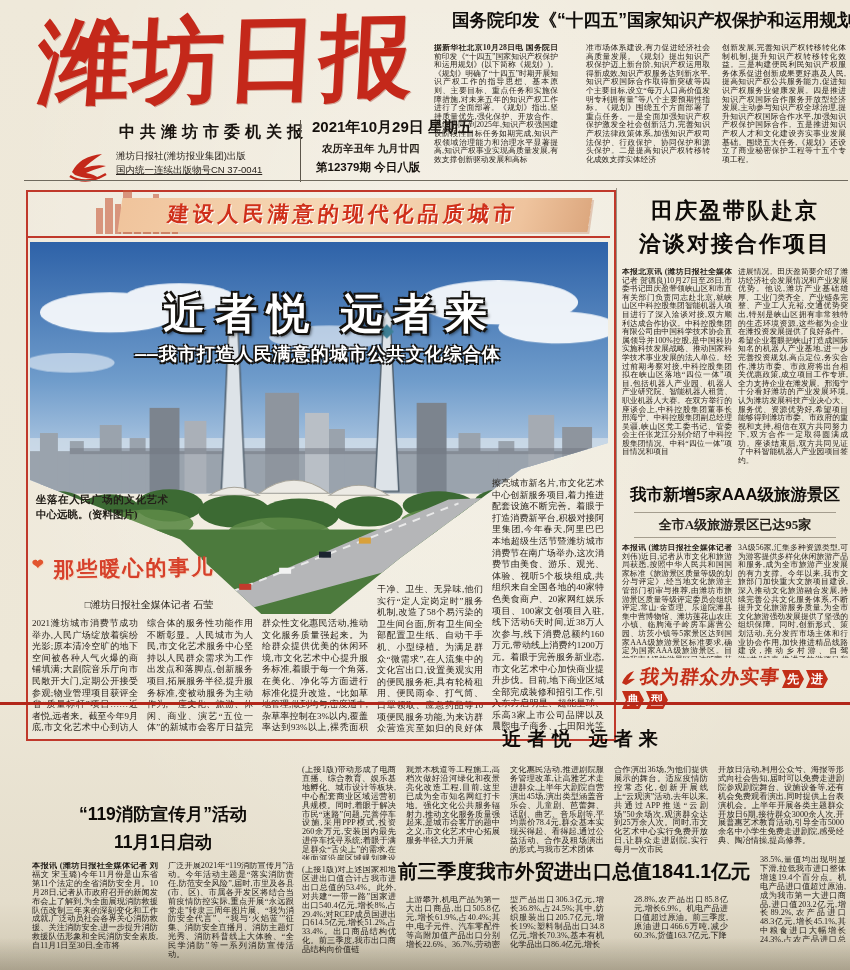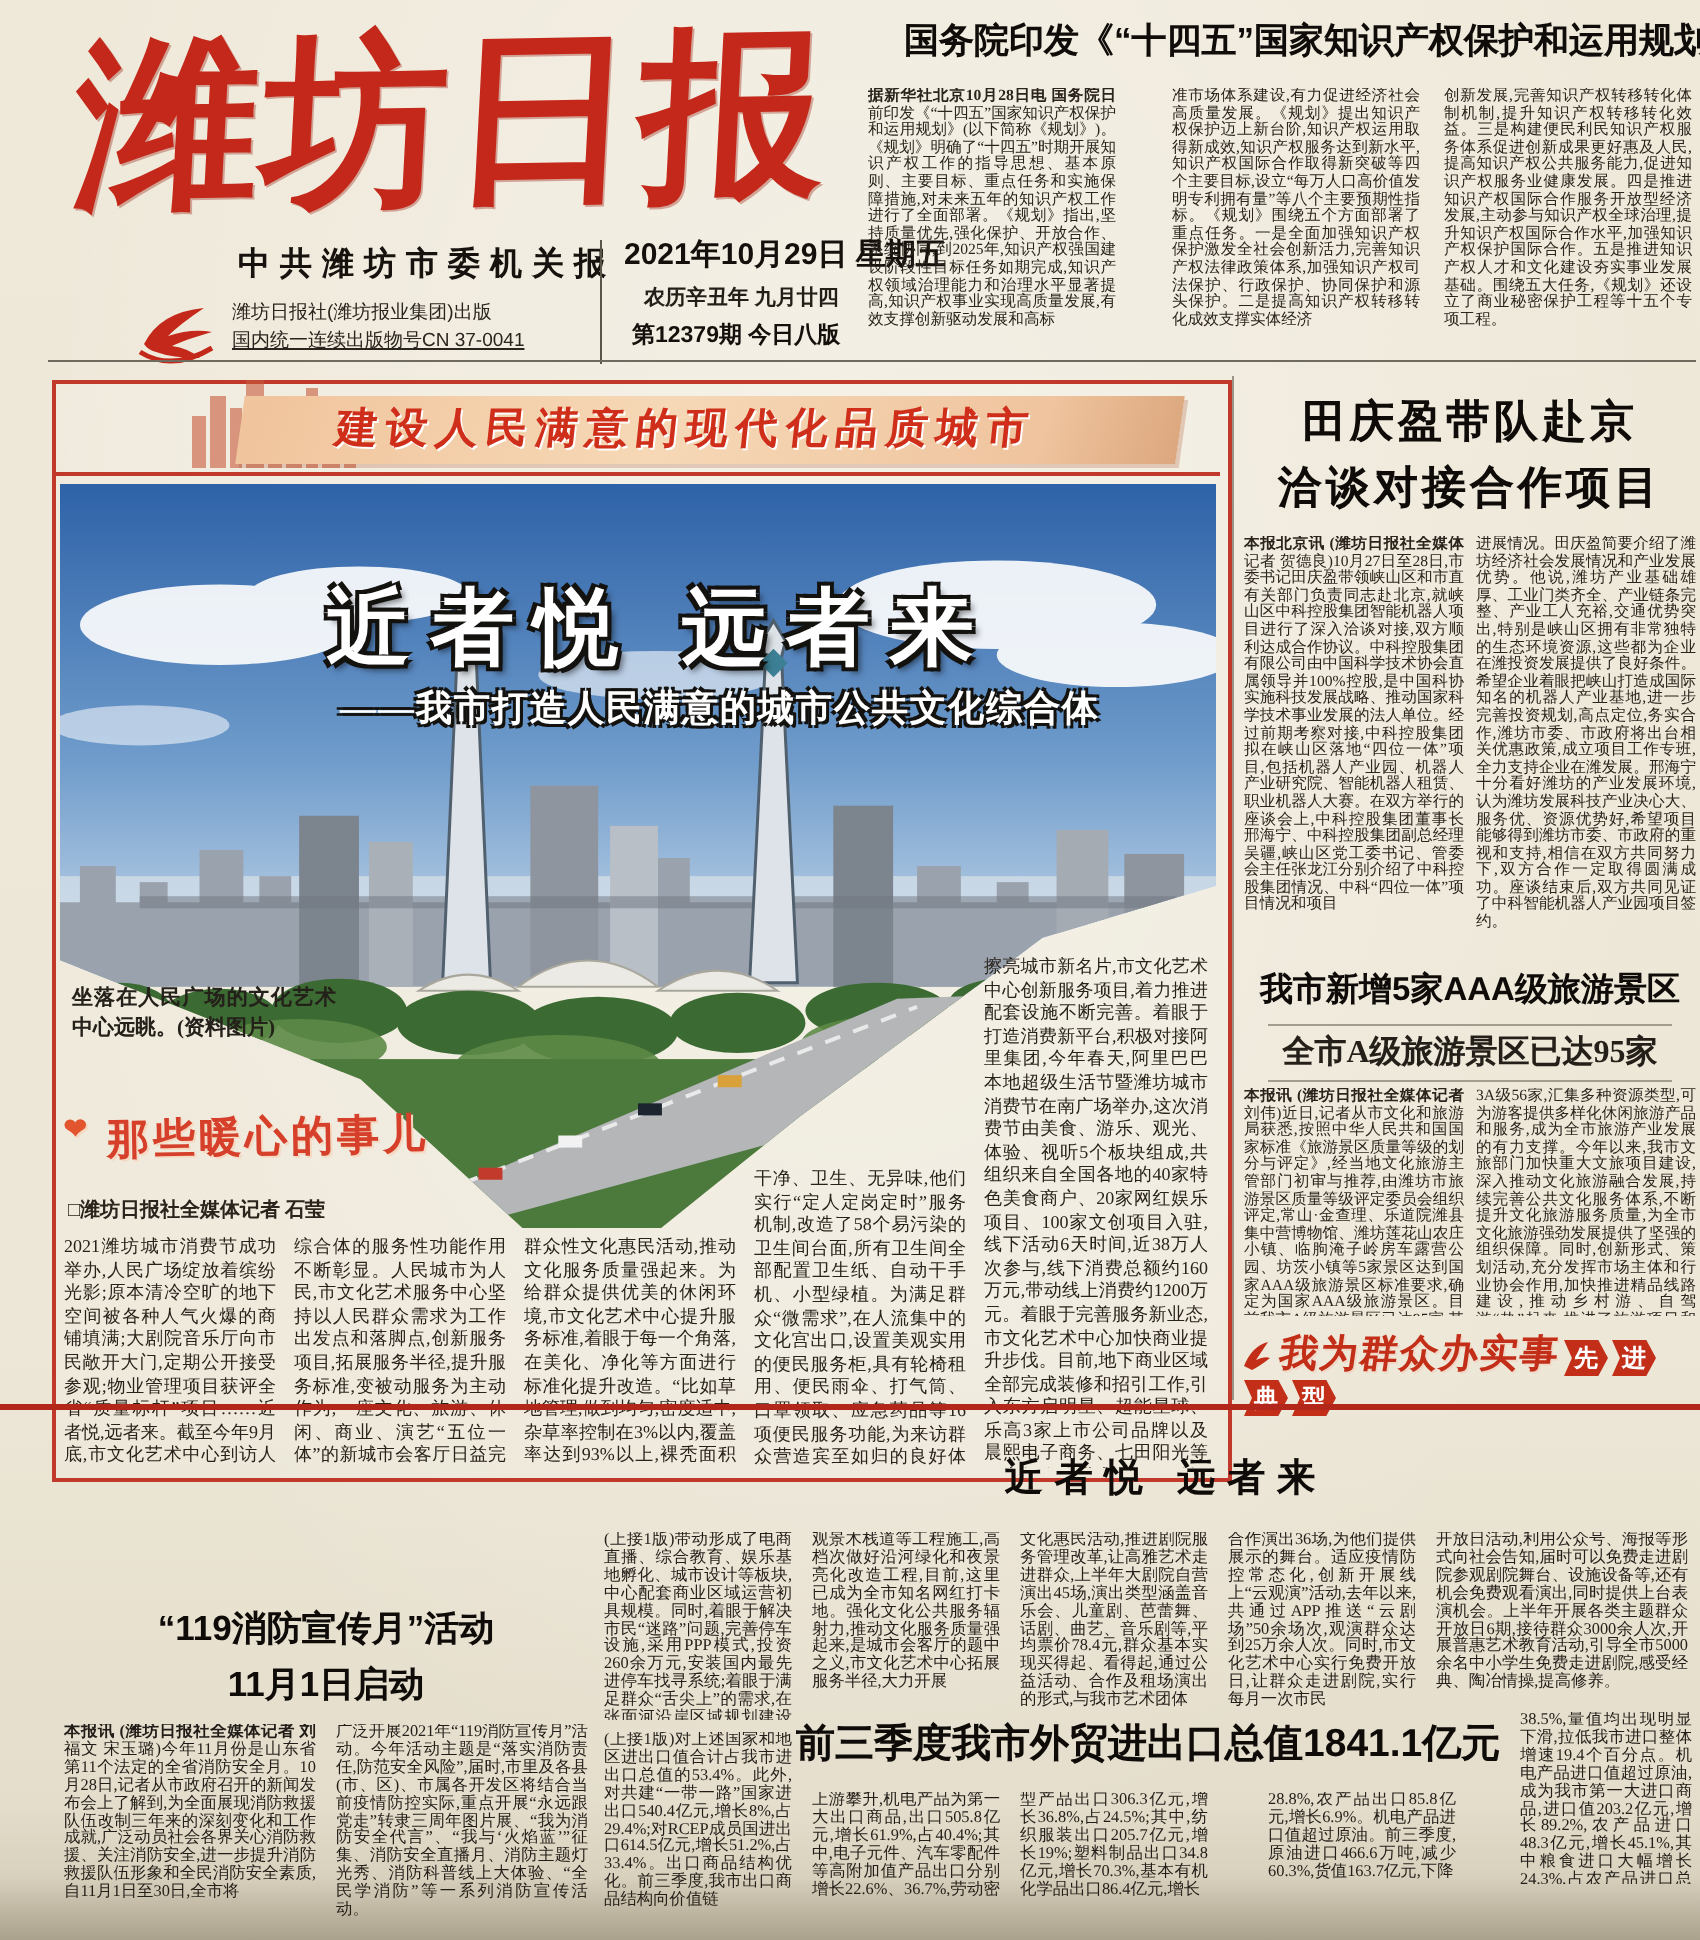--- a/index.html
+++ b/index.html
@@ -79,46 +79,46 @@
     clip-path:polygon(0 0,100% 0,100% 54%,85% 61%,64% 85%,52% 100%,40% 100%,26% 80%,0 64%);
   }
   .photo svg{width:100%;height:100%;display:block;}
   .photo-headline{
     left:110px;top:286px;width:440px;text-align:center;
     font-family:"Liberation Sans", sans-serif;
     font-size:42px;font-weight:bold;color:#ffffff;letter-spacing:10px;white-space:nowrap;
     text-shadow:-2px -2px 0 #14120f,2px -2px 0 #14120f,-2px 2px 0 #14120f,2px 2px 0 #14120f,3px 3px 3px rgba(0,0,0,.5);
   }
   .photo-subtitle{
-    left:110px;top:342px;width:440px;text-align:right;
-    font-family:Liberation Serif, serif;
+    left:98px;top:342px;width:440px;text-align:center;
+    font-family:Liberation Mono, monospace;
     font-size:18px;font-weight:bold;color:#fff;letter-spacing:1px;white-space:nowrap;
     text-shadow:-1.5px -1.5px 0 #14120f,1.5px -1.5px 0 #14120f,-1.5px 1.5px 0 #14120f,1.5px 1.5px 0 #14120f;
   }
   .photo-caption{
     left:36px;top:492px;width:132px;height:62px;
     font-size:10.5px;line-height:15px;font-weight:bold;color:#24201a;
   }
   .warm-header{
     left:32px;top:554px;width:240px;height:40px;
     font-family:"Liberation Sans", sans-serif;
     font-size:21px;font-weight:bold;color:#d6402a;letter-spacing:2px;white-space:nowrap;
     transform:rotate(-1deg);
     text-shadow:1px 1px 0 #f5d9c2;
   }
   .heart{color:#e2552f;font-size:14px;vertical-align:top;}
-  .feature-byline{left:34px;top:598px;width:230px;font-size:10px;font-weight:bold;color:#2a241d;white-space:nowrap;}
+  .feature-byline{left:34px;top:598px;width:230px;font-size:10px;font-weight:normal;color:#2a241d;white-space:nowrap;text-align:center;}
   .featcol{font-size:9px;line-height:11.6px;color:#28221b;}
 
   
   .vrule{left:616px;top:188px;width:1px;height:512px;background:#9a9486;}
   .tian-h{left:622px;top:194px;width:226px;text-align:center;font-family:"Liberation Sans", sans-serif;font-size:22px;font-weight:bold;color:#0e0b08;letter-spacing:2px;line-height:33px;white-space:nowrap;}
   .railcol{width:110px;height:212px;}
   .aaa-h{left:620px;top:484px;width:230px;text-align:center;font-family:"Liberation Sans", sans-serif;font-size:16.5px;font-weight:bold;color:#0e0b08;white-space:nowrap;}
-  .aaa-sub{left:634px;top:512px;width:202px;text-align:center;font-size:16px;font-weight:bold;color:#241f19;border-top:1px solid #a49d8e;border-bottom:1px solid #a49d8e;padding:3px 0;white-space:nowrap;}
+  .aaa-sub{left:634px;top:512px;width:202px;text-align:center;font-size:13px;font-weight:bold;color:#241f19;border-top:1px solid #a49d8e;border-bottom:1px solid #a49d8e;padding:3px 0;white-space:nowrap;}
   .campaign{left:620px;top:664px;width:230px;height:36px;}
   .campaign-title{
     font-family:"Liberation Sans", sans-serif;font-size:19px;font-weight:bold;color:#c22e18;
     letter-spacing:1px;transform:skewX(-8deg);display:inline-block;
     text-shadow:1px 1px 0 #f0d9c8;white-space:nowrap;
   }
   .badge{
     display:inline-block;width:22px;height:18px;margin-left:2px;
     background:#c22e18;color:#fff;font-family:"Liberation Sans", sans-serif;
     font-size:12px;font-weight:bold;text-align:center;line-height:18px;

